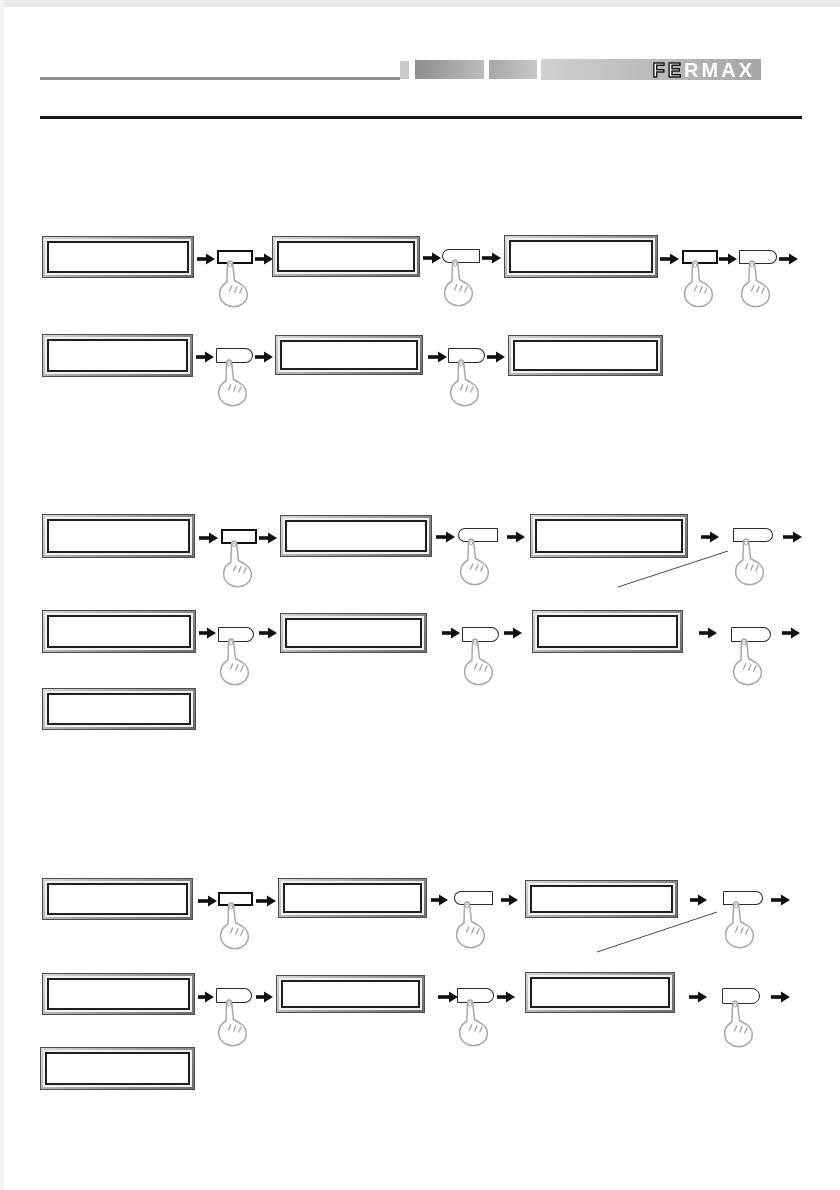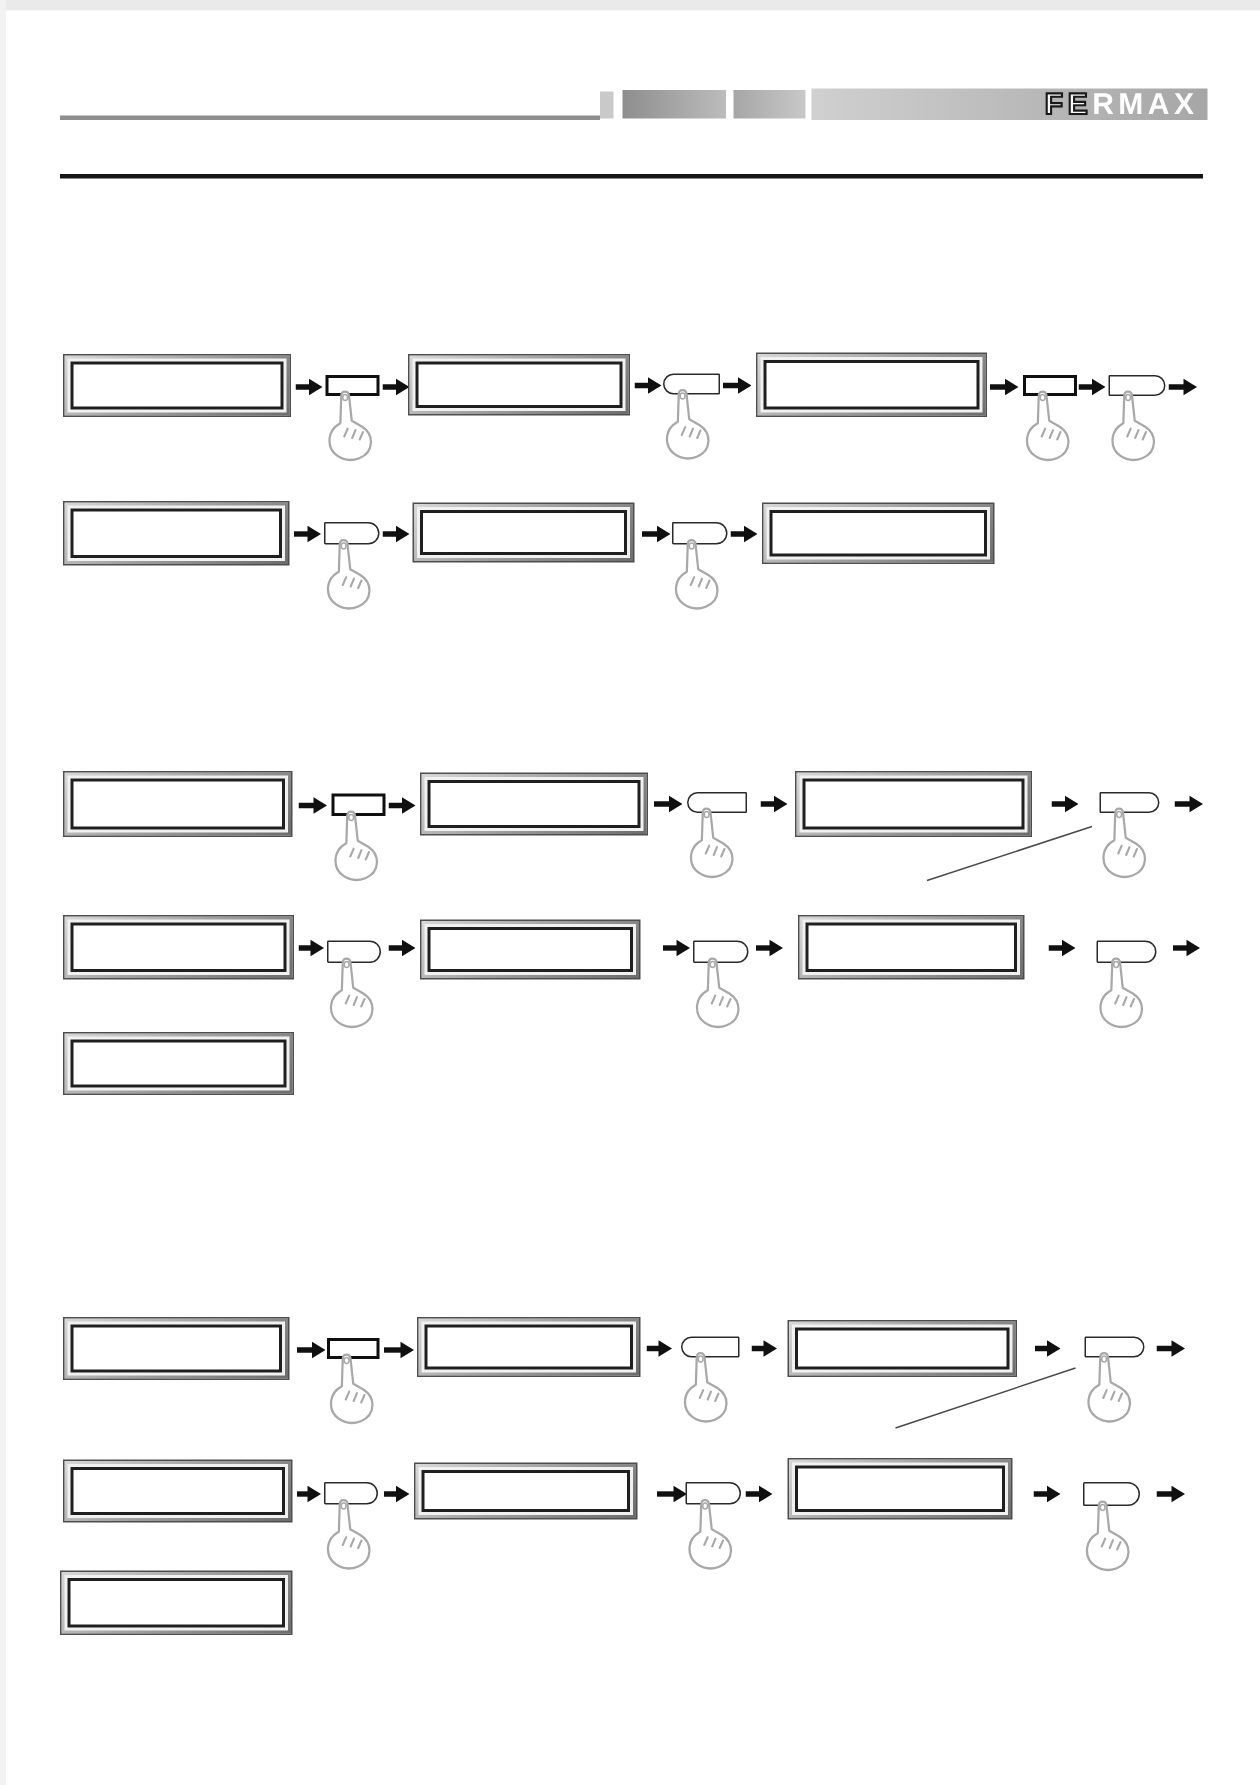--- a/index.html
+++ b/index.html
@@ -9,21 +9,21 @@
 
   
   .scan-top{position:absolute;left:0;top:0;width:840px;height:7px;background:#eaeaea}
   .scan-left{position:absolute;left:0;top:0;width:4px;height:1190px;background:#f2f2f2}
 
   
   .hdr-gray-line{position:absolute;left:40px;top:77px;width:360px;height:3px;background:#8f8f8f}
   .hdr-b1{position:absolute;left:400px;top:61px;width:9px;height:18px;background:#c9c9c9}
   .hdr-b2{position:absolute;left:415px;top:60px;width:69px;height:19px;background:linear-gradient(to right,#8e8e8e,#bcbcbc)}
   .hdr-b3{position:absolute;left:489px;top:60px;width:48px;height:19px;background:linear-gradient(to right,#a6a6a6,#c8c8c8)}
-  .hdr-bar{position:absolute;left:541px;top:59px;width:264px;height:21px;background:linear-gradient(to right,#d0d0d0,#a6a6a6);display:flex;align-items:flex-end;justify-content:flex-end;padding-right:6px}
+  .hdr-bar{position:absolute;left:541px;top:59px;width:220px;height:21px;background:linear-gradient(to right,#d0d0d0,#a6a6a6);display:flex;align-items:flex-end;justify-content:flex-end;padding-right:6px}
   .logo{font-weight:700;font-size:20px;letter-spacing:3px;line-height:1;white-space:nowrap}
   .logo .fe{color:#f8f8f8;-webkit-text-stroke:1.4px #1a1a1a;text-shadow:0 0 1px #1a1a1a}
   .logo .rmax{color:#fdfdfd}
   .hdr-rule{position:absolute;left:40px;top:116px;width:762px;height:3px;background:#161616}
 
   
   #diagram-layer,.section-layer{position:absolute;left:0;top:0;width:840px;height:1190px}
   #leader-layer{position:absolute;left:0;top:0;width:840px;height:1190px;pointer-events:none}
   .display-box{position:absolute;border:1px solid #4e4e4e;padding:4px;
      background:linear-gradient(145deg,#d8d8d8 0%,#a3a3a3 45%,#6c6c6c 100%)}

